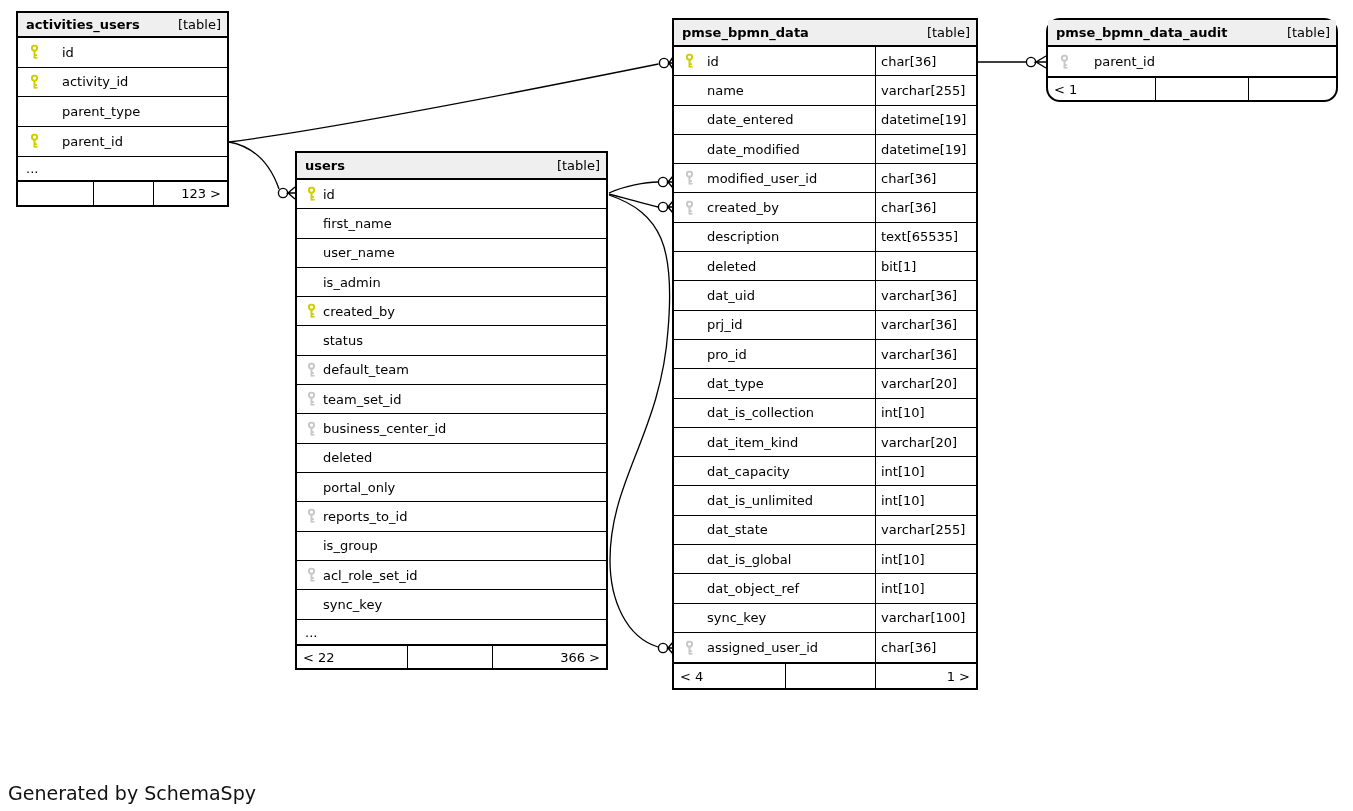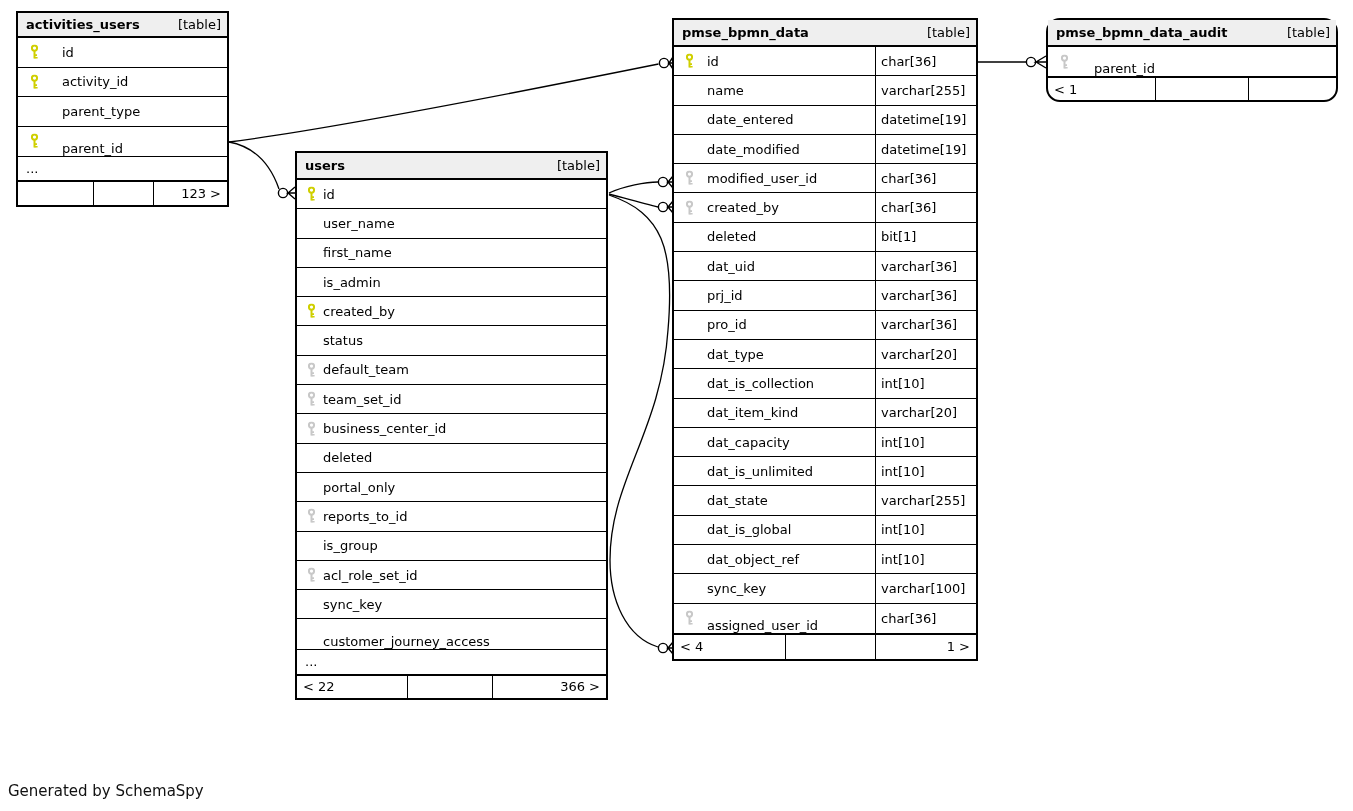--- a/index.html
+++ b/index.html
@@ -27,21 +27,21 @@
   }
   .tname{font-weight:bold;font-size:13px;}
   .ttag{font-size:13px;}
   .row{
     position:relative;
     display:flex;align-items:center;
     border-bottom:1.5px solid var(--border,#000);
     box-sizing:border-box;
     background:#fff;
   }
-  .rows .row:last-child{border-bottom:none;align-items:flex-end;}
+  .rows .row:last-child{border-bottom:none;}
   .key{
     position:absolute;top:50%;transform:translateY(-50%);
     width:11px;height:15px;line-height:0;
   }
   .key-pk{color:var(--pk,#cfcf00);}
   .key-fk{color:var(--fk,#c8c8c8);}
   .cname{font-size:13px;white-space:nowrap;}
   .ctype{
     position:absolute;left:201px;right:0;top:0;bottom:0;
     border-left:1.5px solid var(--border,#000);
@@ -100,21 +100,21 @@
 
   #edges{
     position:absolute;left:0;top:0;width:1353px;height:811px;
     z-index:3;pointer-events:none;
   }
   #edges path.rel{fill:none;stroke:#000;stroke-width:1.3px;}
   #edges circle.zero{fill:#fff;stroke:#000;stroke-width:1.4px;}
   #edges path.crow{fill:none;stroke:#000;stroke-width:1.4px;}
   .credit{
     position:absolute;left:8px;top:782px;
-    font-size:15px;color:#111;
+    font-size:19px;color:#111;
   }
 </style>
 </head>
 <body>
 
 <div id="canvas">
 
   <div class="tbl t0" style="left:16px;top:11px;width:213px;">
     <div class="thead">
       <span class="tname">activities_users</span>
@@ -177,28 +177,28 @@
               <circle cx="5.5" cy="3.6" r="2.6" fill="none" stroke="currentColor" stroke-width="2"></circle>
               <line x1="5.5" y1="6.2" x2="5.5" y2="14" stroke="currentColor" stroke-width="2"></line>
               <line x1="5.5" y1="10.6" x2="8" y2="10.6" stroke="currentColor" stroke-width="1.6"></line>
               <line x1="5.5" y1="13.2" x2="8.6" y2="13.2" stroke="currentColor" stroke-width="1.6"></line>
             </svg></span>
           <span class="cname">id</span>
         </div>
 
         <div class="row">
 
+          <span class="cname">first_name</span>
+        </div>
+
+        <div class="row">
+
           <span class="cname">user_name</span>
         </div>
 
-        <div class="row">
-
-          <span class="cname">first_name</span>
-        </div>
-
 
         <div class="row">
 
           <span class="cname">is_admin</span>
         </div>
 
         <div class="row">
           <span class="key key-pk"><svg width="11" height="15" viewBox="0 0 11 15">
               <circle cx="5.5" cy="3.6" r="2.6" fill="none" stroke="currentColor" stroke-width="2"></circle>
               <line x1="5.5" y1="6.2" x2="5.5" y2="14" stroke="currentColor" stroke-width="2"></line>
@@ -276,24 +276,20 @@
               <line x1="5.5" y1="13.2" x2="8.6" y2="13.2" stroke="currentColor" stroke-width="1.6"></line>
             </svg></span>
           <span class="cname">acl_role_set_id</span>
         </div>
 
         <div class="row">
 
           <span class="cname">sync_key</span>
         </div>
 
-        <div class="row">
-
-          <span class="cname">customer_journey_access</span>
-        </div>
 
       </div>
     <div class="ellipsis">...</div>
     <div class="tfoot">
       <span class="fc c1">&lt; 22</span>
       <span class="fc c2"></span>
       <span class="fc c3">366 &gt;</span>
     </div>
   </div>
 
@@ -348,20 +344,25 @@
           <span class="key key-fk"><svg width="11" height="15" viewBox="0 0 11 15">
               <circle cx="5.5" cy="3.6" r="2.6" fill="none" stroke="currentColor" stroke-width="2"></circle>
               <line x1="5.5" y1="6.2" x2="5.5" y2="14" stroke="currentColor" stroke-width="2"></line>
               <line x1="5.5" y1="10.6" x2="8" y2="10.6" stroke="currentColor" stroke-width="1.6"></line>
               <line x1="5.5" y1="13.2" x2="8.6" y2="13.2" stroke="currentColor" stroke-width="1.6"></line>
             </svg></span>
           <span class="cname">created_by</span>
           <span class="ctype">char[36]</span>
         </div>
 
+        <div class="row">
+
+          <span class="cname">description</span>
+          <span class="ctype">text[65535]</span>
+        </div>
 
         <div class="row">
 
           <span class="cname">deleted</span>
           <span class="ctype">bit[1]</span>
         </div>
 
         <div class="row">
 
           <span class="cname">dat_uid</span>

